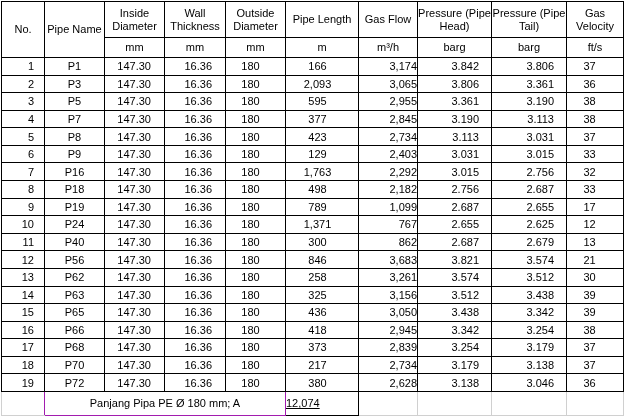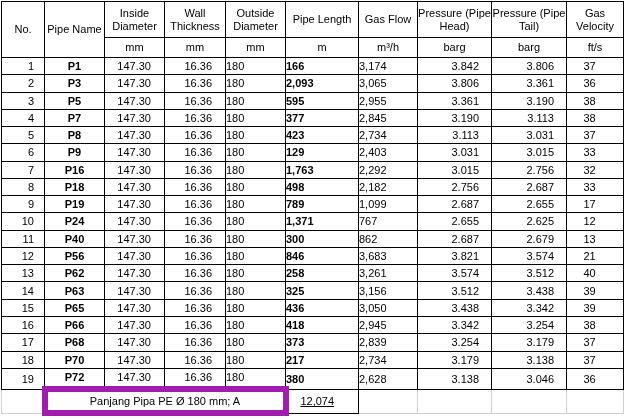--- a/index.html
+++ b/index.html
@@ -37,41 +37,41 @@
     text-align: center;
     vertical-align: middle;
     background: #ffffff;
   }
   thead tr.hdr-main { height: 36px; }
   thead tr.hdr-units { height: 20px; margin-top: 47px; }
   tfoot tr { height: 24px; }
 
   
   td.c0 { text-align: right; padding-right: 10px; }
-  td.c1 { text-align: center; font-weight: bold; }
+  td.c1 { text-align: center; }
   td.c2, td.c3 { text-align: right; padding-right: 13px; }
-  td.c4 { text-align: left; padding-right: 10px; }
-  td.c5 { text-align: left; padding-right: 9px; font-weight: bold; }
-  td.c6 { padding-right: 13px; }
+  td.c4 { text-align: center; padding-right: 10px; }
+  td.c5 { text-align: center; padding-right: 9px; }
+  td.c6 { text-align: right; }
   td.c7, td.c8 { text-align: right; padding-right: 12px; }
   td.c9 { text-align: center; padding-right: 11px; }
 
   
   tfoot td { padding: 0; vertical-align: middle; }
   tfoot td.f-empty-left {
     border-left: 1px solid #d0d0d0;
     border-bottom: 1px solid #d0d0d0;
   }
   tfoot td.f-label {
-    border: 6px solid #a21caf;
+    border: 1px solid #a21caf;
     text-align: center;
   }
   tfoot td.f-total {
     border: 1px solid #000000;
-    text-align: center;
+    text-align: left;
     padding-right: 12px;
     text-decoration: underline;
   }
   tfoot td.f-ghost {
     border-right: 1px solid #d0d0d0;
     border-bottom: 1px solid #d0d0d0;
   }
 </style>
 </head>
 <body>
@@ -262,21 +262,21 @@
         <tr>
           <td class="c0">13</td>
           <td class="c1">P62</td>
           <td class="c2">147.30</td>
           <td class="c3">16.36</td>
           <td class="c4">180</td>
           <td class="c5">258</td>
           <td class="c6">3,261</td>
           <td class="c7">3.574</td>
           <td class="c8">3.512</td>
-          <td class="c9">40</td>
+          <td class="c9">30</td>
         </tr>
         <tr>
           <td class="c0">14</td>
           <td class="c1">P63</td>
           <td class="c2">147.30</td>
           <td class="c3">16.36</td>
           <td class="c4">180</td>
           <td class="c5">325</td>
           <td class="c6">3,156</td>
           <td class="c7">3.512</td>

